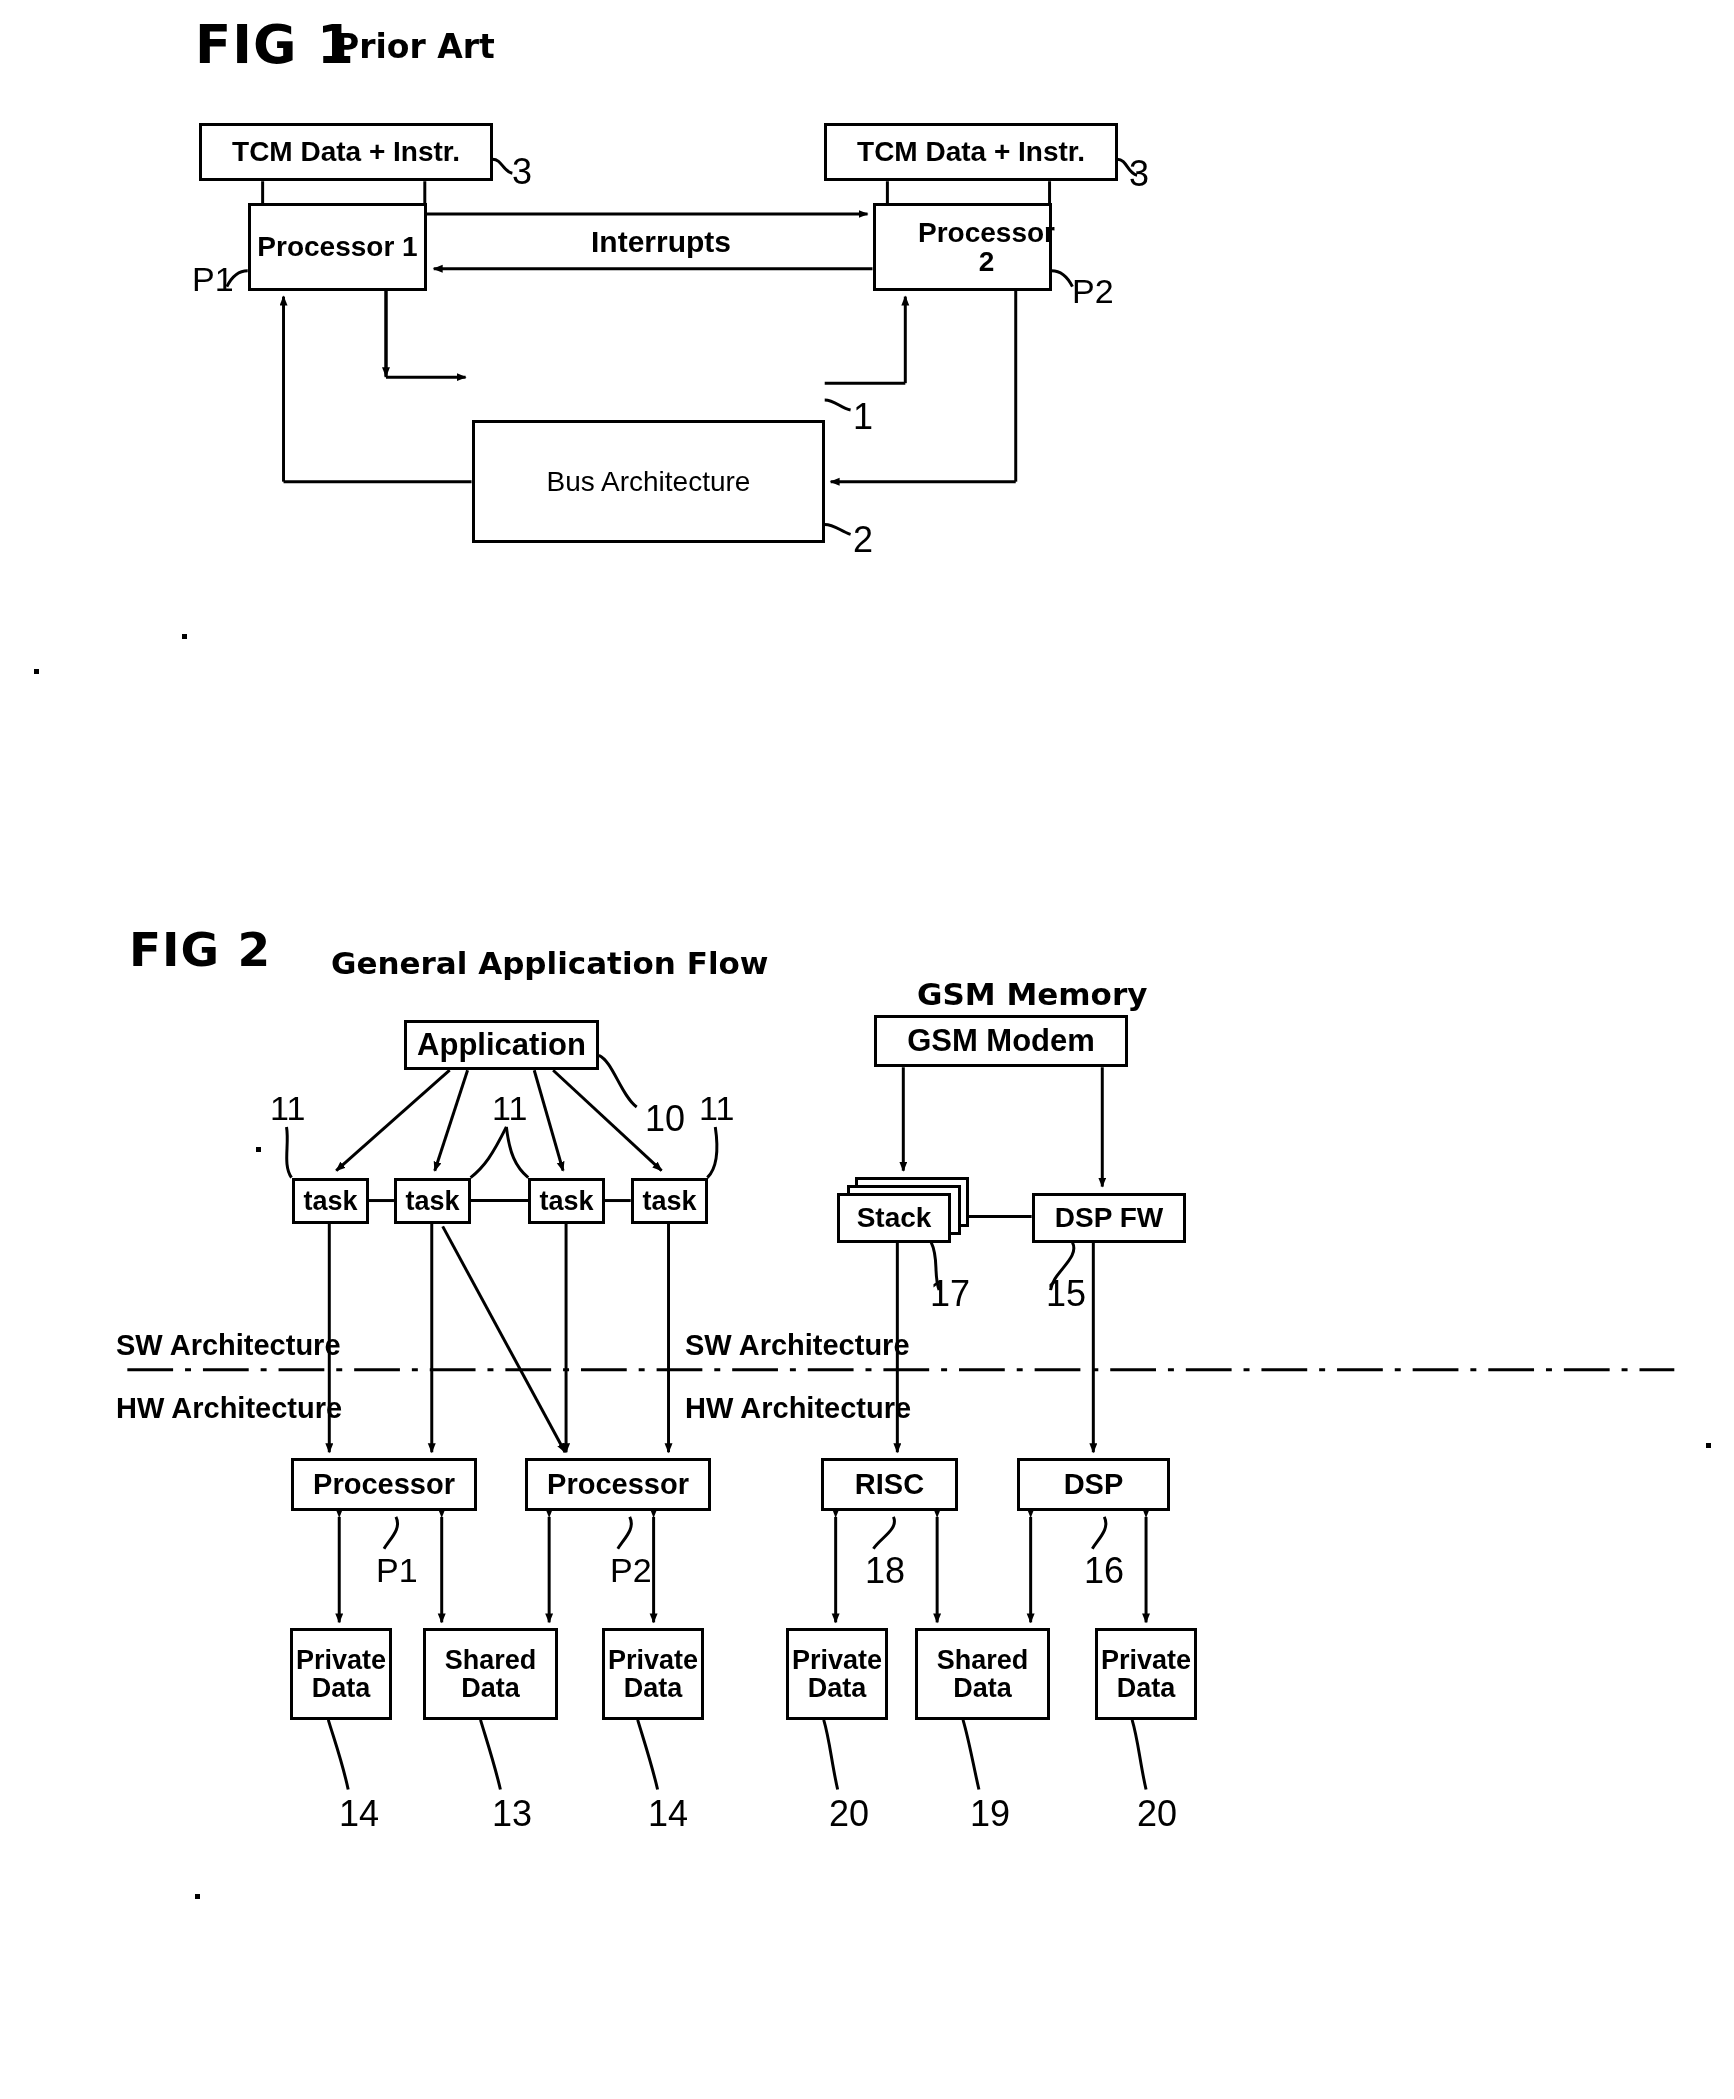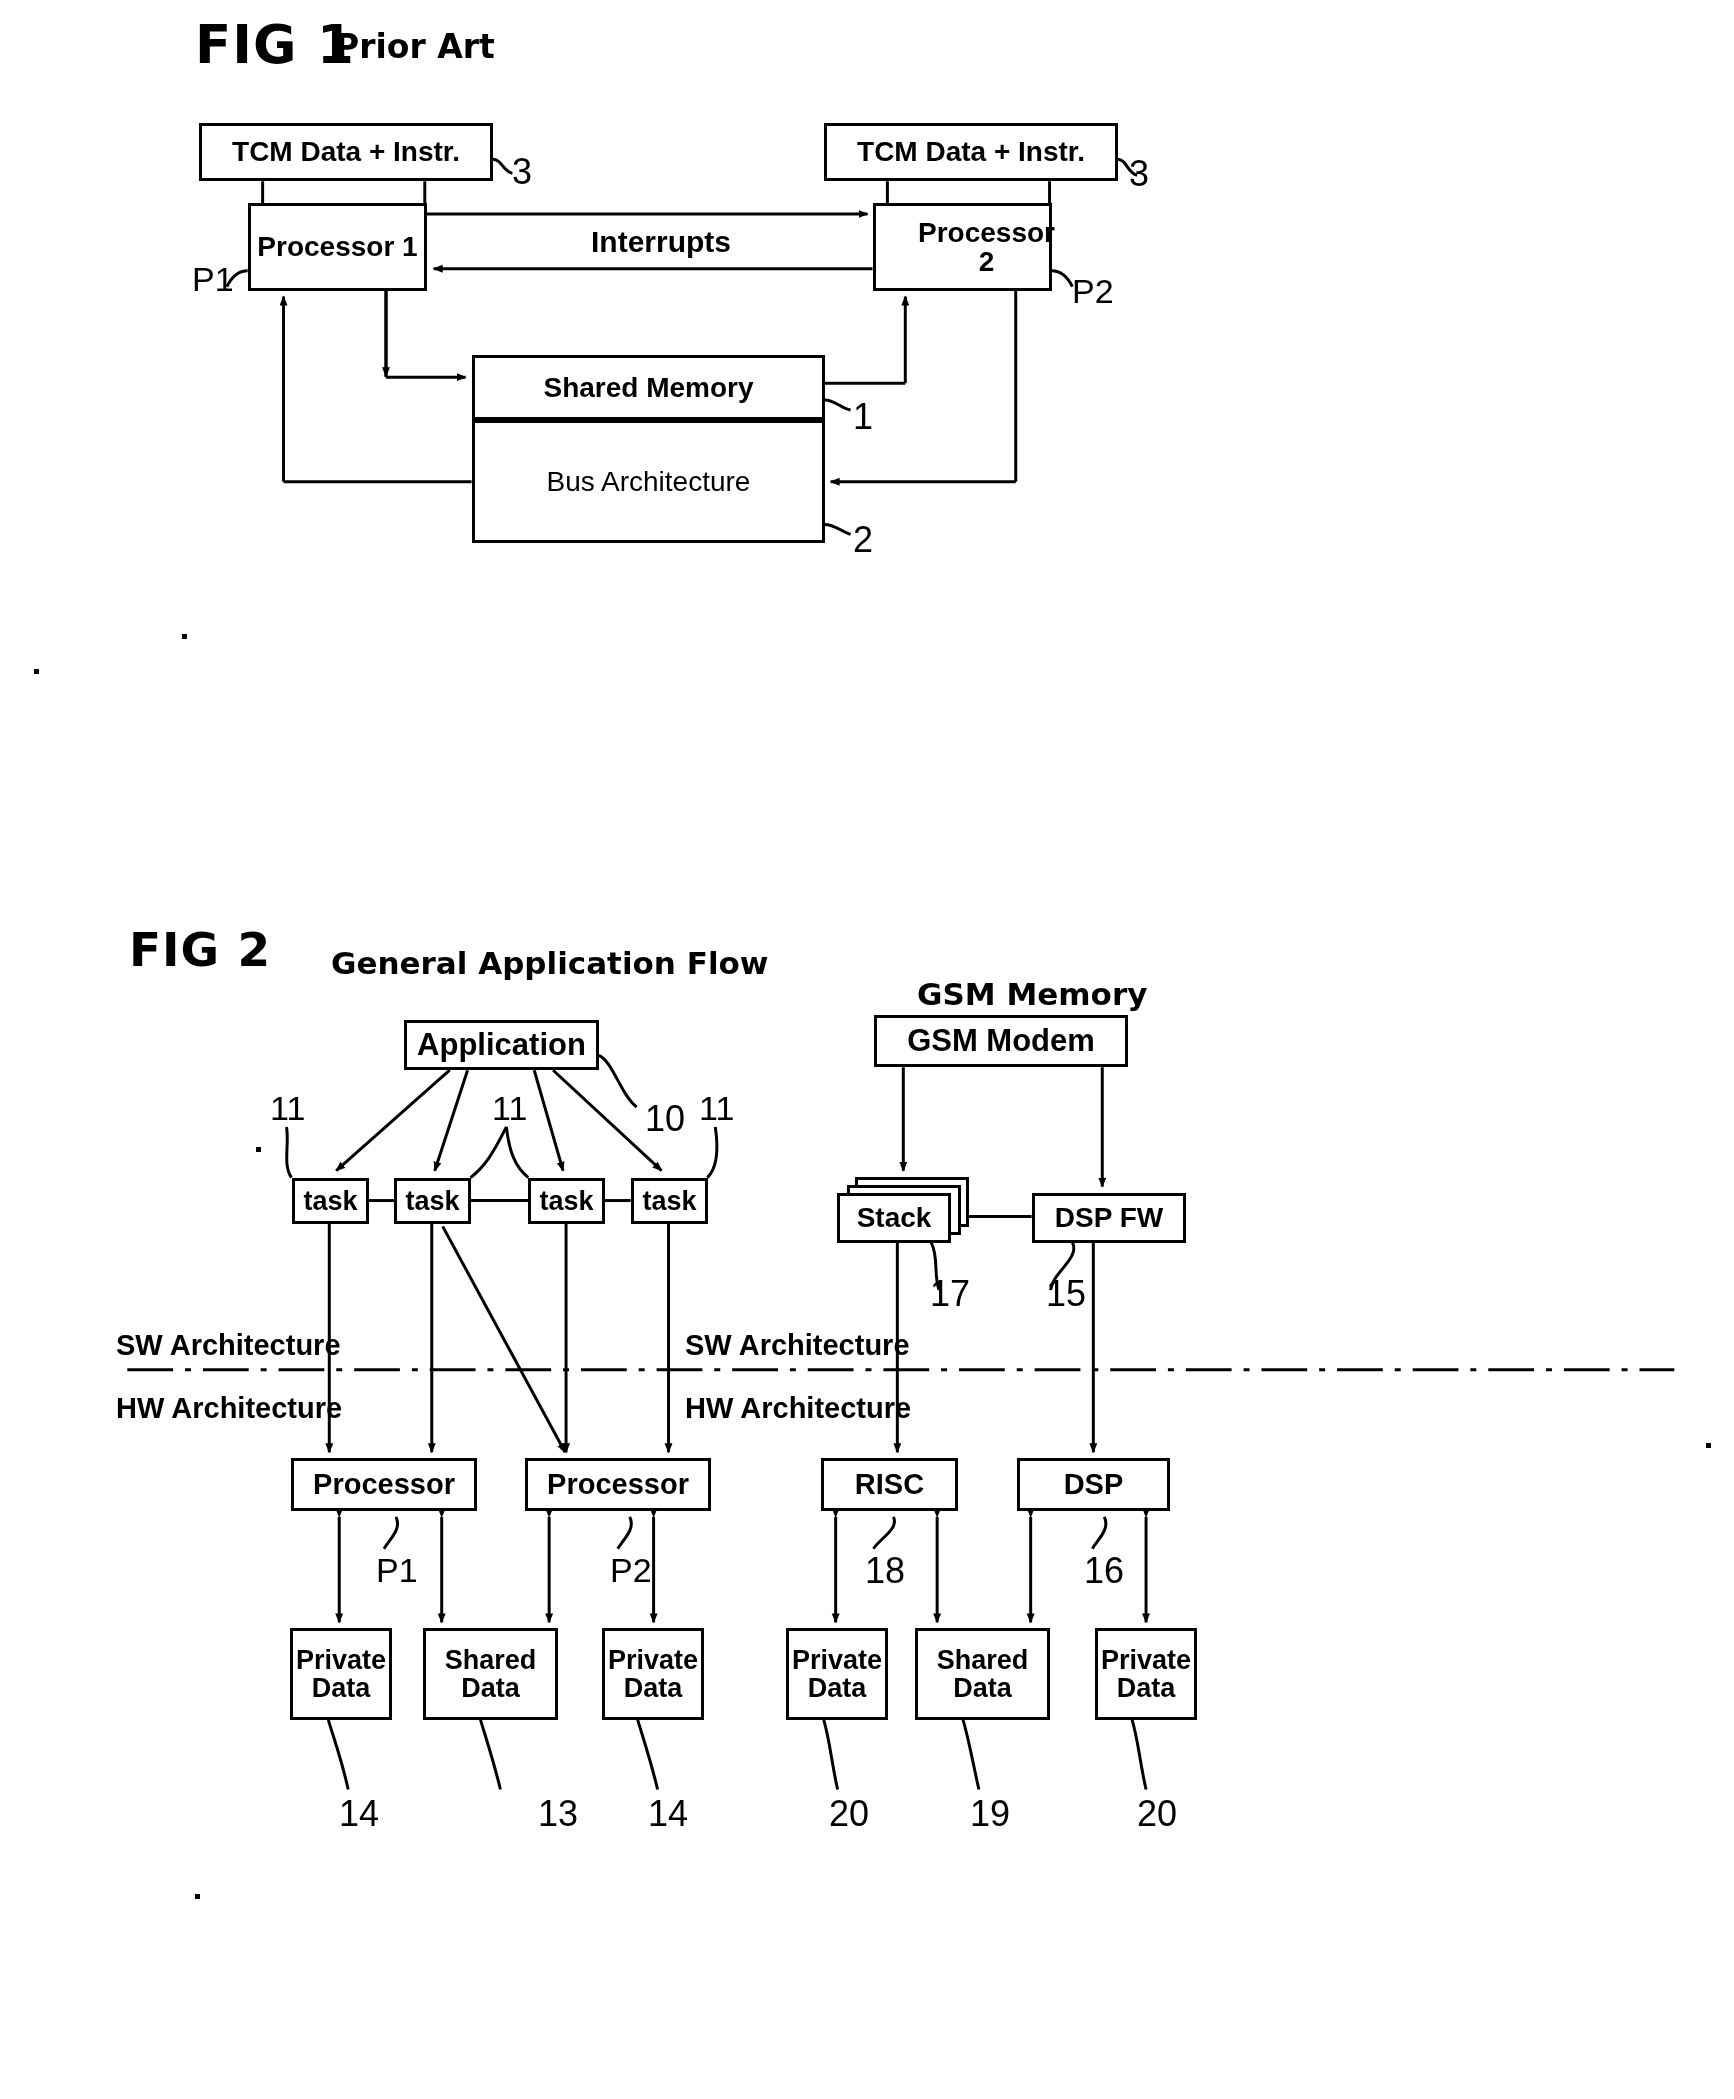--- a/index.html
+++ b/index.html
@@ -35,23 +35,20 @@
     </div>
 
     <div class="box" style="left:824px;top:123px;width:294px;height:58px;">
       <span style="font-size:28px;font-weight:700;">TCM Data + Instr.</span>
     </div>
 
     <div class="box" style="left:873px;top:203px;width:179px;height:88px;padding-left:48px;">
       <span style="font-size:28px;font-weight:700;">Processor 2</span>
     </div>
 
-    <div class="box" style="left:472px;top:355px;width:353px;height:65px;">
-      <span style="font-size:28px;font-weight:700;">Shared Memory</span>
-    </div>
 
     <div class="box" style="left:472px;top:420px;width:353px;height:123px;">
       <span style="font-size:28px;font-weight:400;">Bus Architecture</span>
     </div>
 
     <div class="lbl" style="left:591px;top:227px;font-size:30px;font-weight:700;">Interrupts</div>
 
     <div class="lbl" style="left:512px;top:154px;font-size:36px;">3</div>
     <div class="lbl" style="left:1129px;top:156px;font-size:36px;">3</div>
     <div class="lbl" style="left:192px;top:262px;font-size:34px;">P1</div>
@@ -148,21 +145,21 @@
     <div class="box" style="left:423px;top:732px;width:135px;height:92px;flex-direction:column;">
       <span style="font-size:27px;font-weight:700;">Shared</span>
       <span style="font-size:27px;font-weight:700;">Data</span>
     </div>
     <div class="box" style="left:602px;top:732px;width:102px;height:92px;flex-direction:column;">
       <span style="font-size:27px;font-weight:700;">Private</span>
       <span style="font-size:27px;font-weight:700;">Data</span>
     </div>
 
     <div class="lbl" style="left:339px;top:900px;font-size:36px;">14</div>
-    <div class="lbl" style="left:492px;top:900px;font-size:36px;margin-left:46px;">13</div>
+    <div class="lbl" style="left:492px;top:900px;font-size:36px;">13</div>
     <div class="lbl" style="left:648px;top:900px;font-size:36px;">14</div>
 
     <div class="box" style="left:874px;top:119px;width:254px;height:52px;">
       <span style="font-size:31px;font-weight:700;">GSM Modem</span>
     </div>
 
     <div class="box" style="left:855px;top:281px;width:114px;height:50px;"></div>
     <div class="box" style="left:847px;top:289px;width:114px;height:50px;"></div>
     <div class="box" style="left:837px;top:297px;width:114px;height:50px;">
       <span style="font-size:28px;font-weight:700;">Stack</span>

